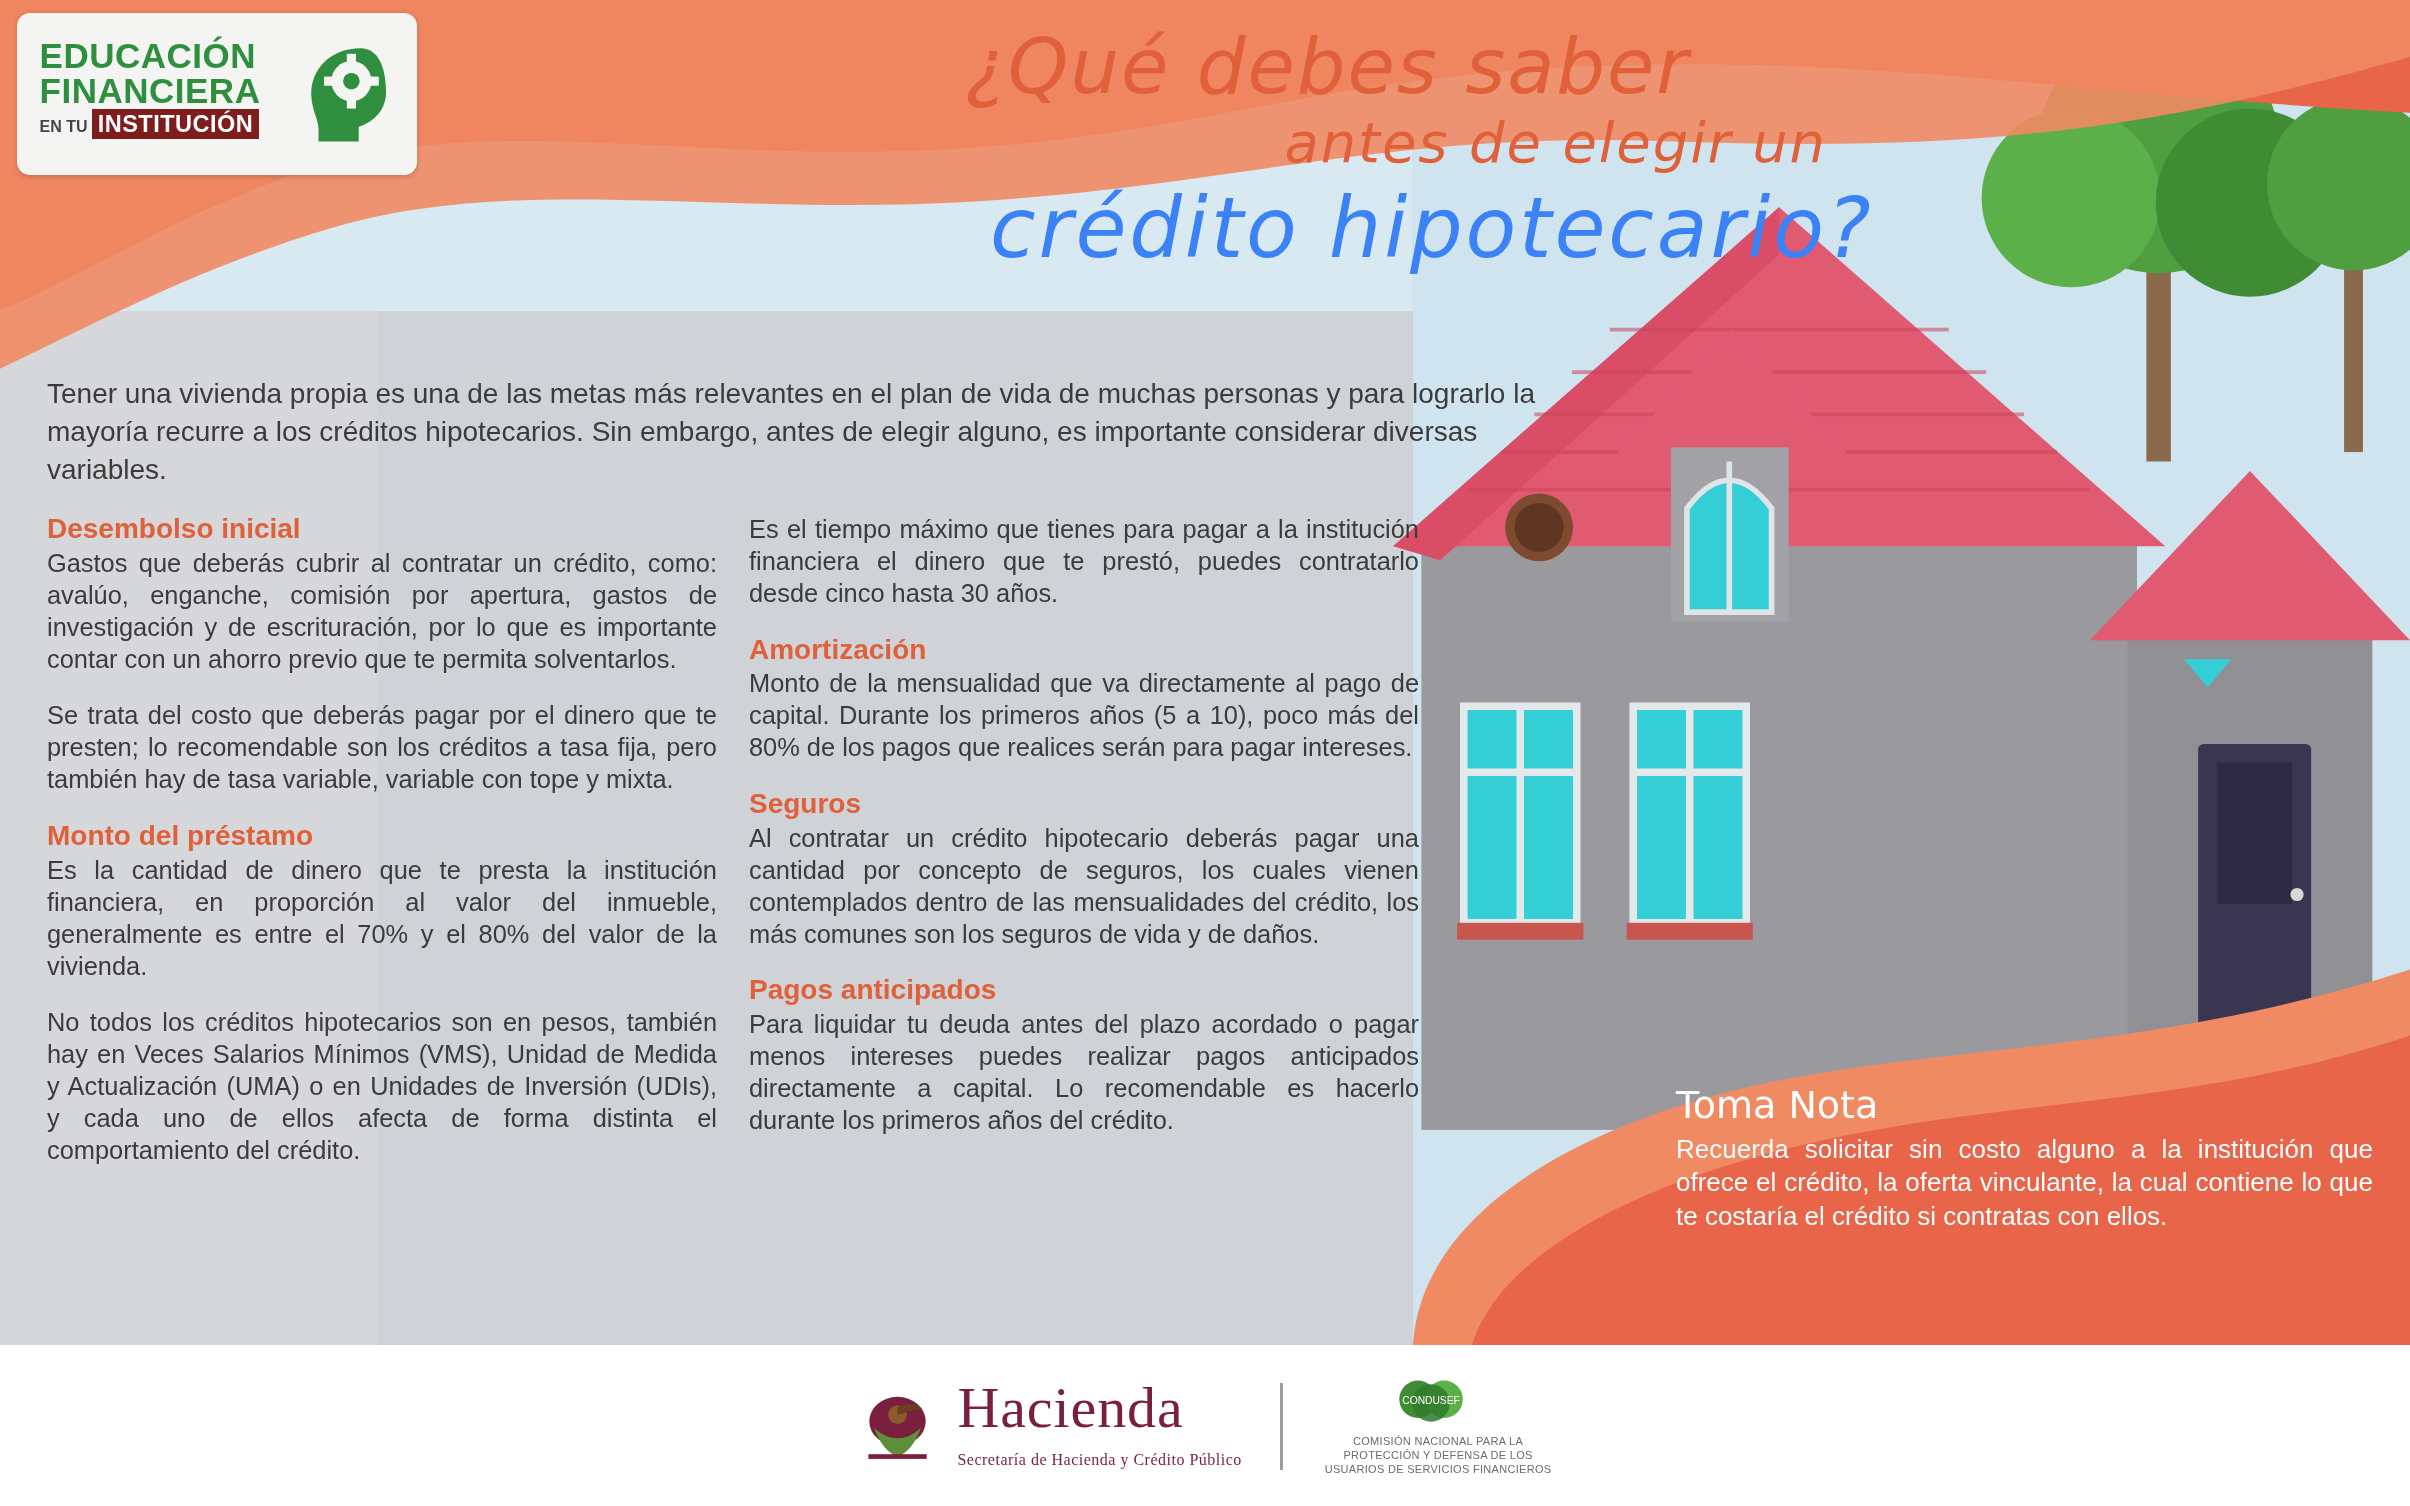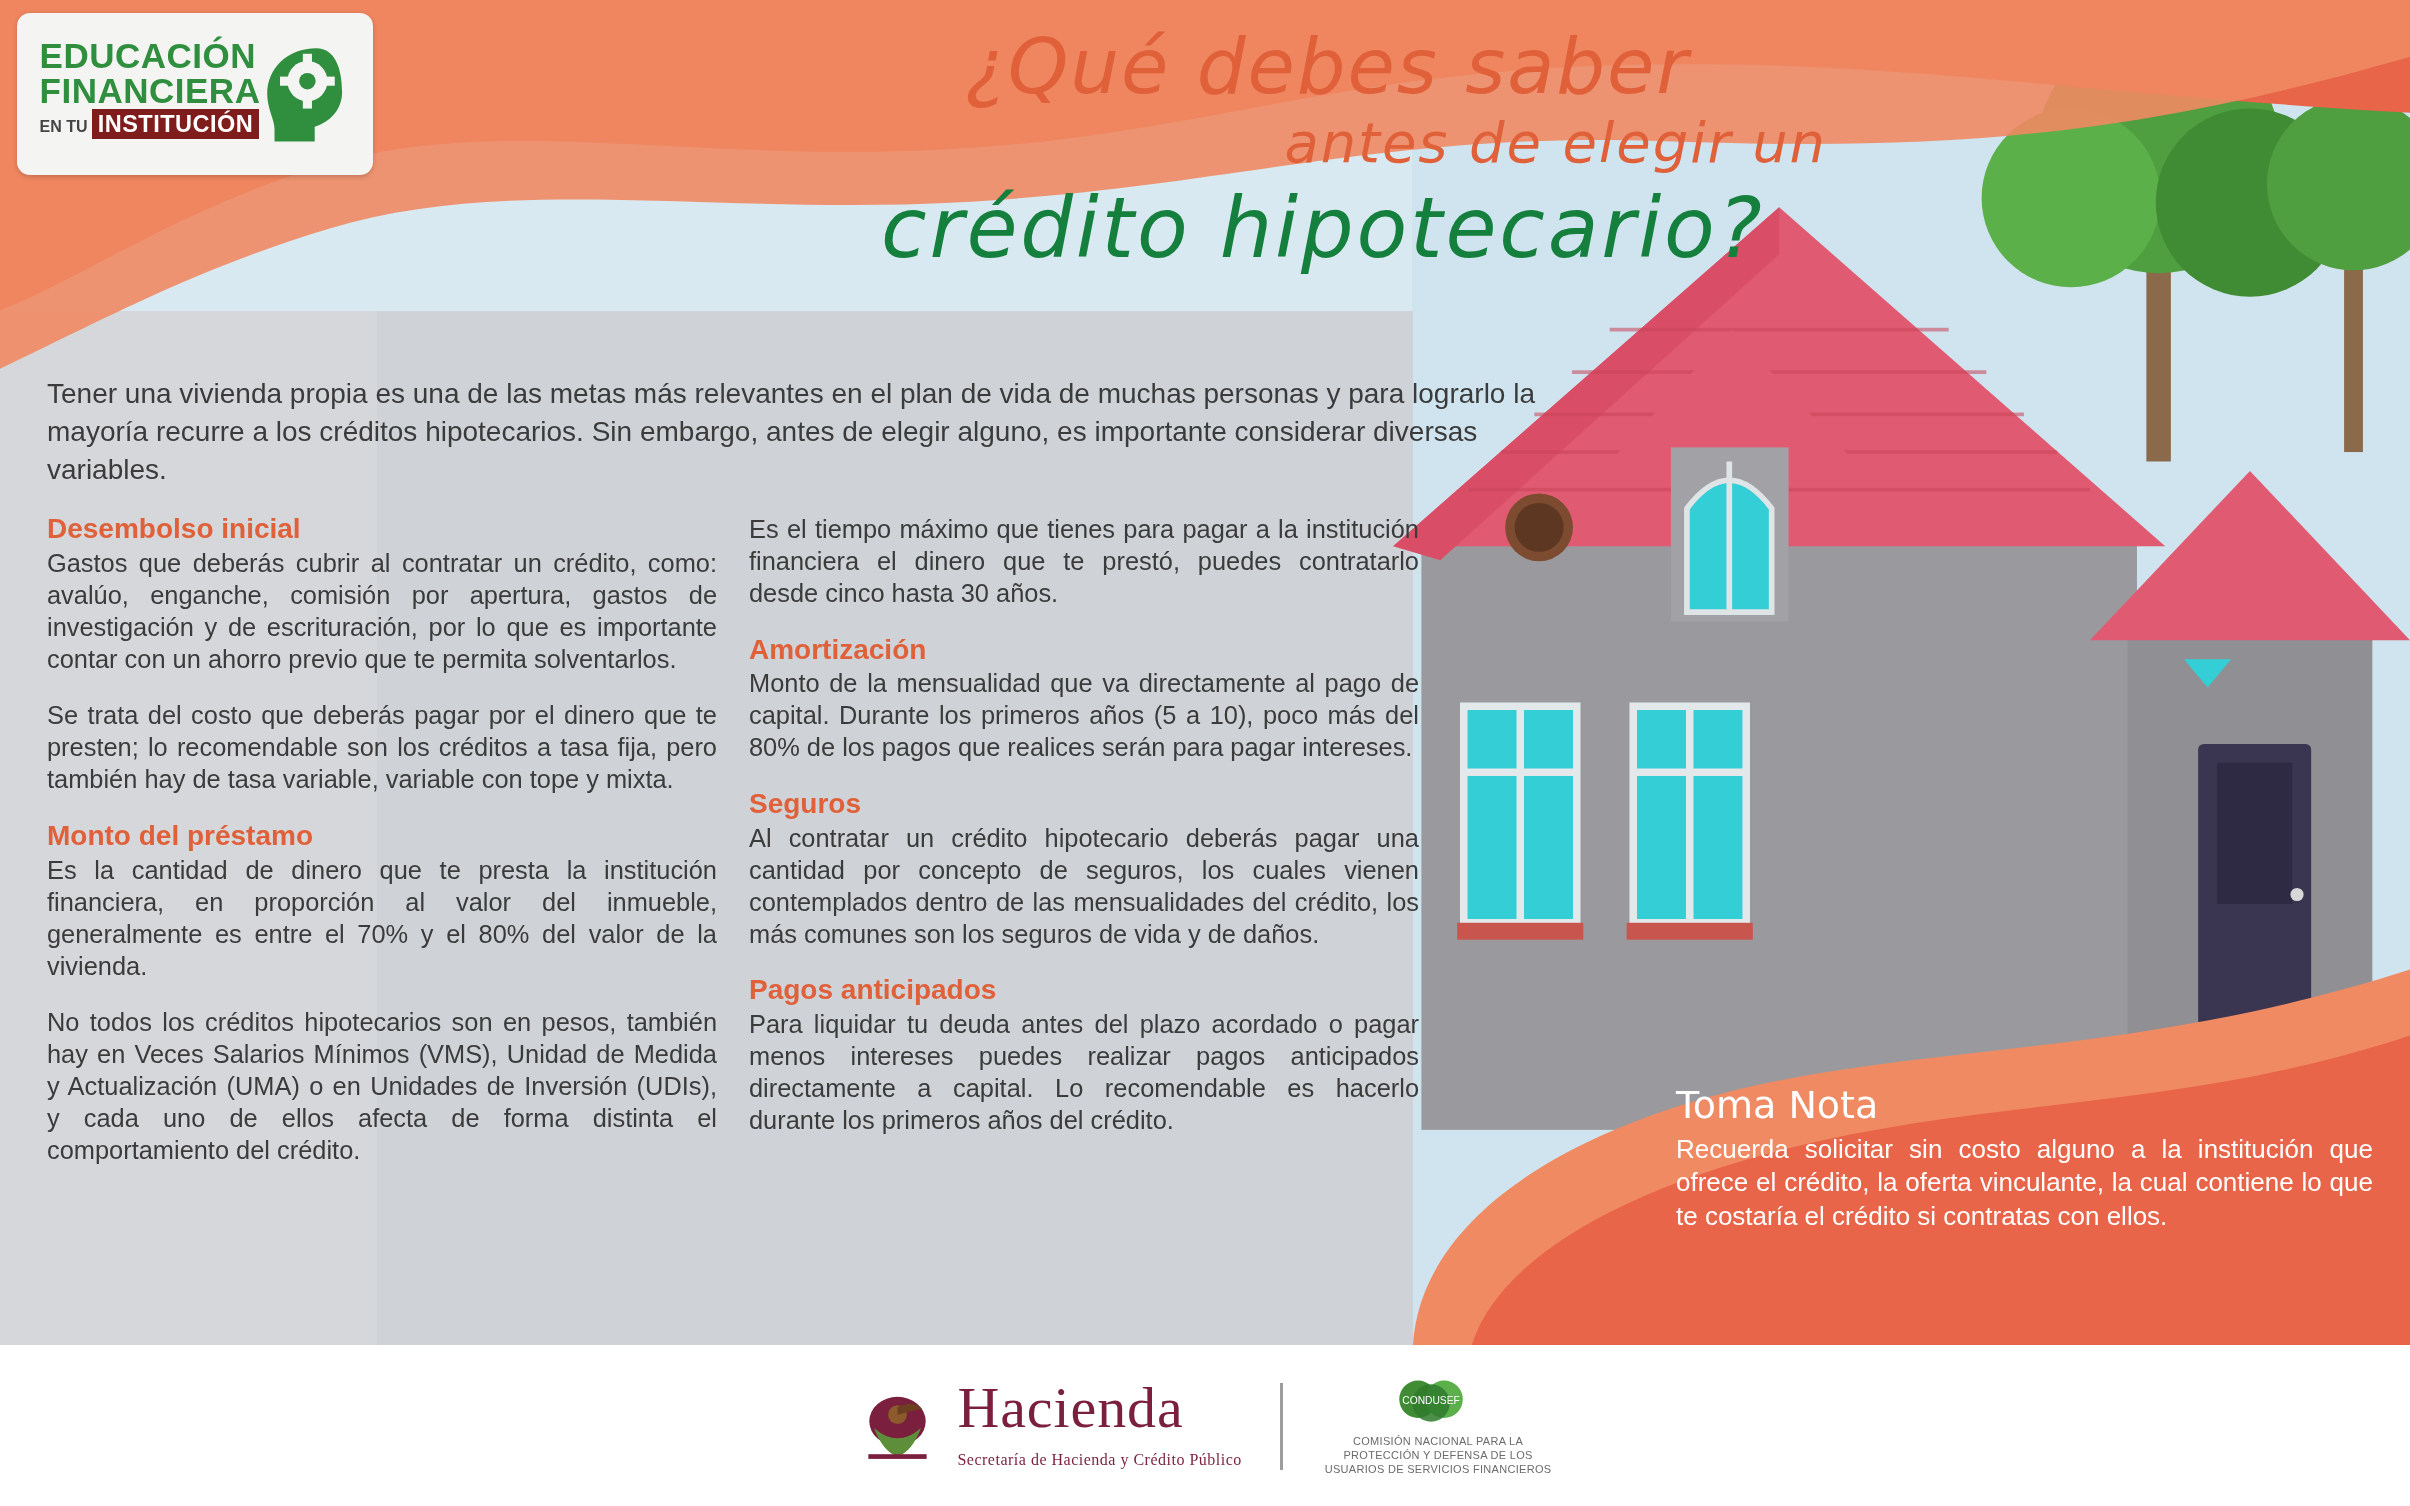--- a/index.html
+++ b/index.html
@@ -57,21 +57,21 @@
     left: 0; top: 847px;
     width: 2411px; height: 508px;
     overflow: hidden;
     pointer-events: none;
   }
 
   
   .logo-box {
     position: absolute;
     left: 17px; top: 13px;
-    width: 356px; height: 162px;
+    width: 400px; height: 162px;
     background: #f4f4f2;
     border-radius: 13px;
     box-shadow: 0 1.9px 5.6px rgba(0,0,0,.18);
     z-index: 40;
   }
   .logo-text {
     position: absolute;
     left: 22.6px; top: 24.5px;
     line-height: 1.0;
   }
@@ -130,24 +130,24 @@
     font-size: 56px;
     color: #e0603a;
     letter-spacing: 1.9px;
     line-height: 1.35;
     text-align: right;
     padding-right: 56px;
   }
   .t3 {
     font-family: "DejaVu Sans", sans-serif;
     font-size: 83px;
-    color: #15803d;
+    color: #3b82f6;
     letter-spacing: 2.8px;
     line-height: 1.15;
-    text-align: center;
+    text-align: right;
     padding-right: 9.4px;
   }
 
   
   .intro {
     position: absolute;
     left: 47px; top: 375px;
     width: 1525px;
     font-size: 28px;
     line-height: 1.35;

